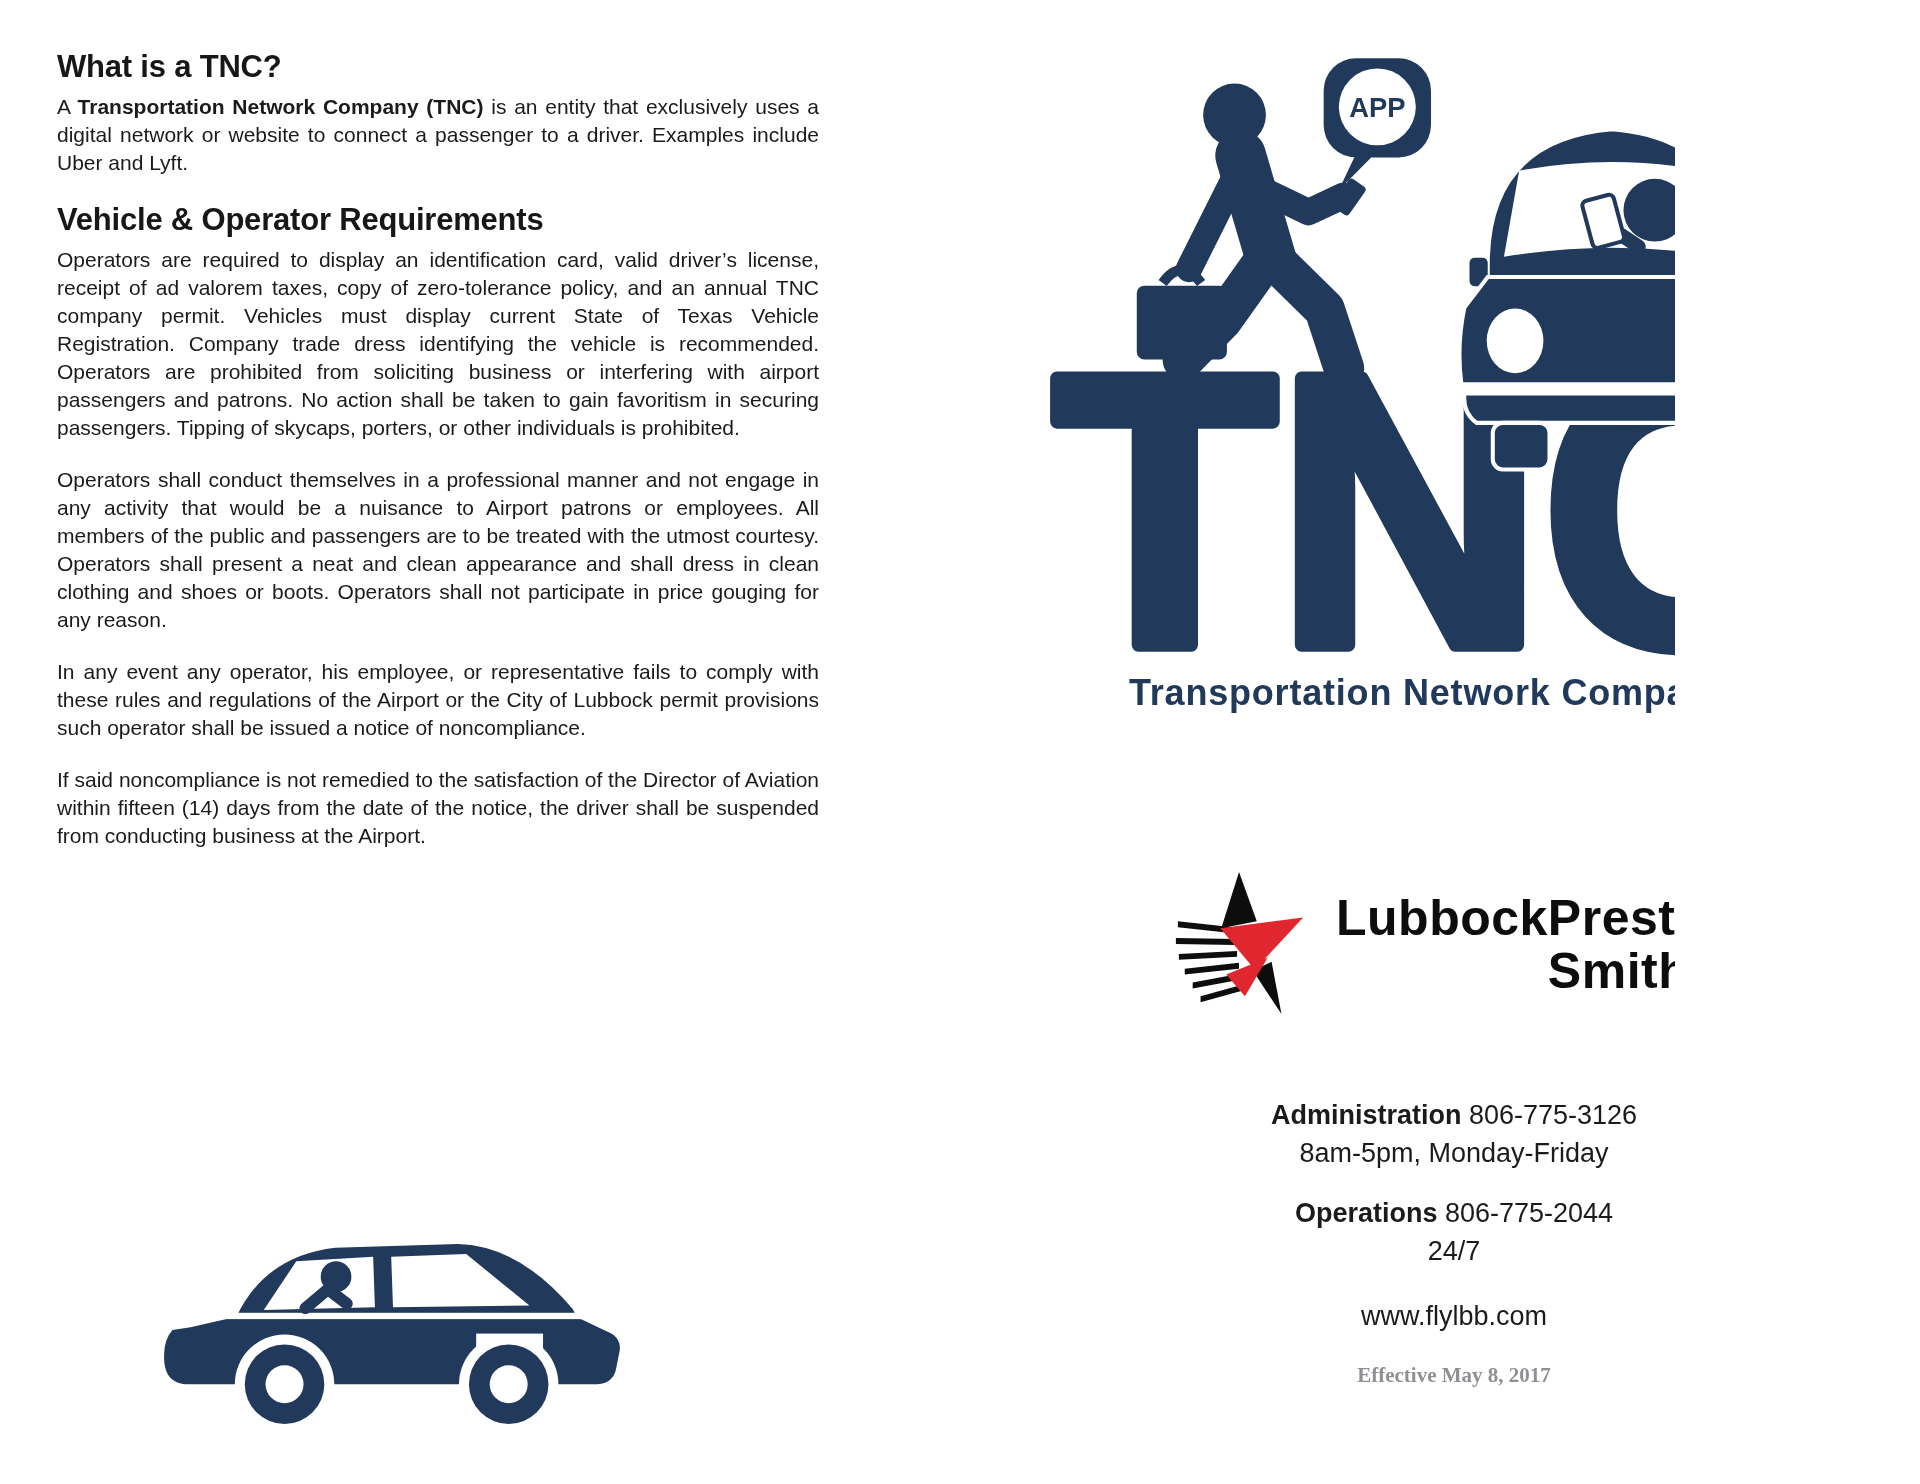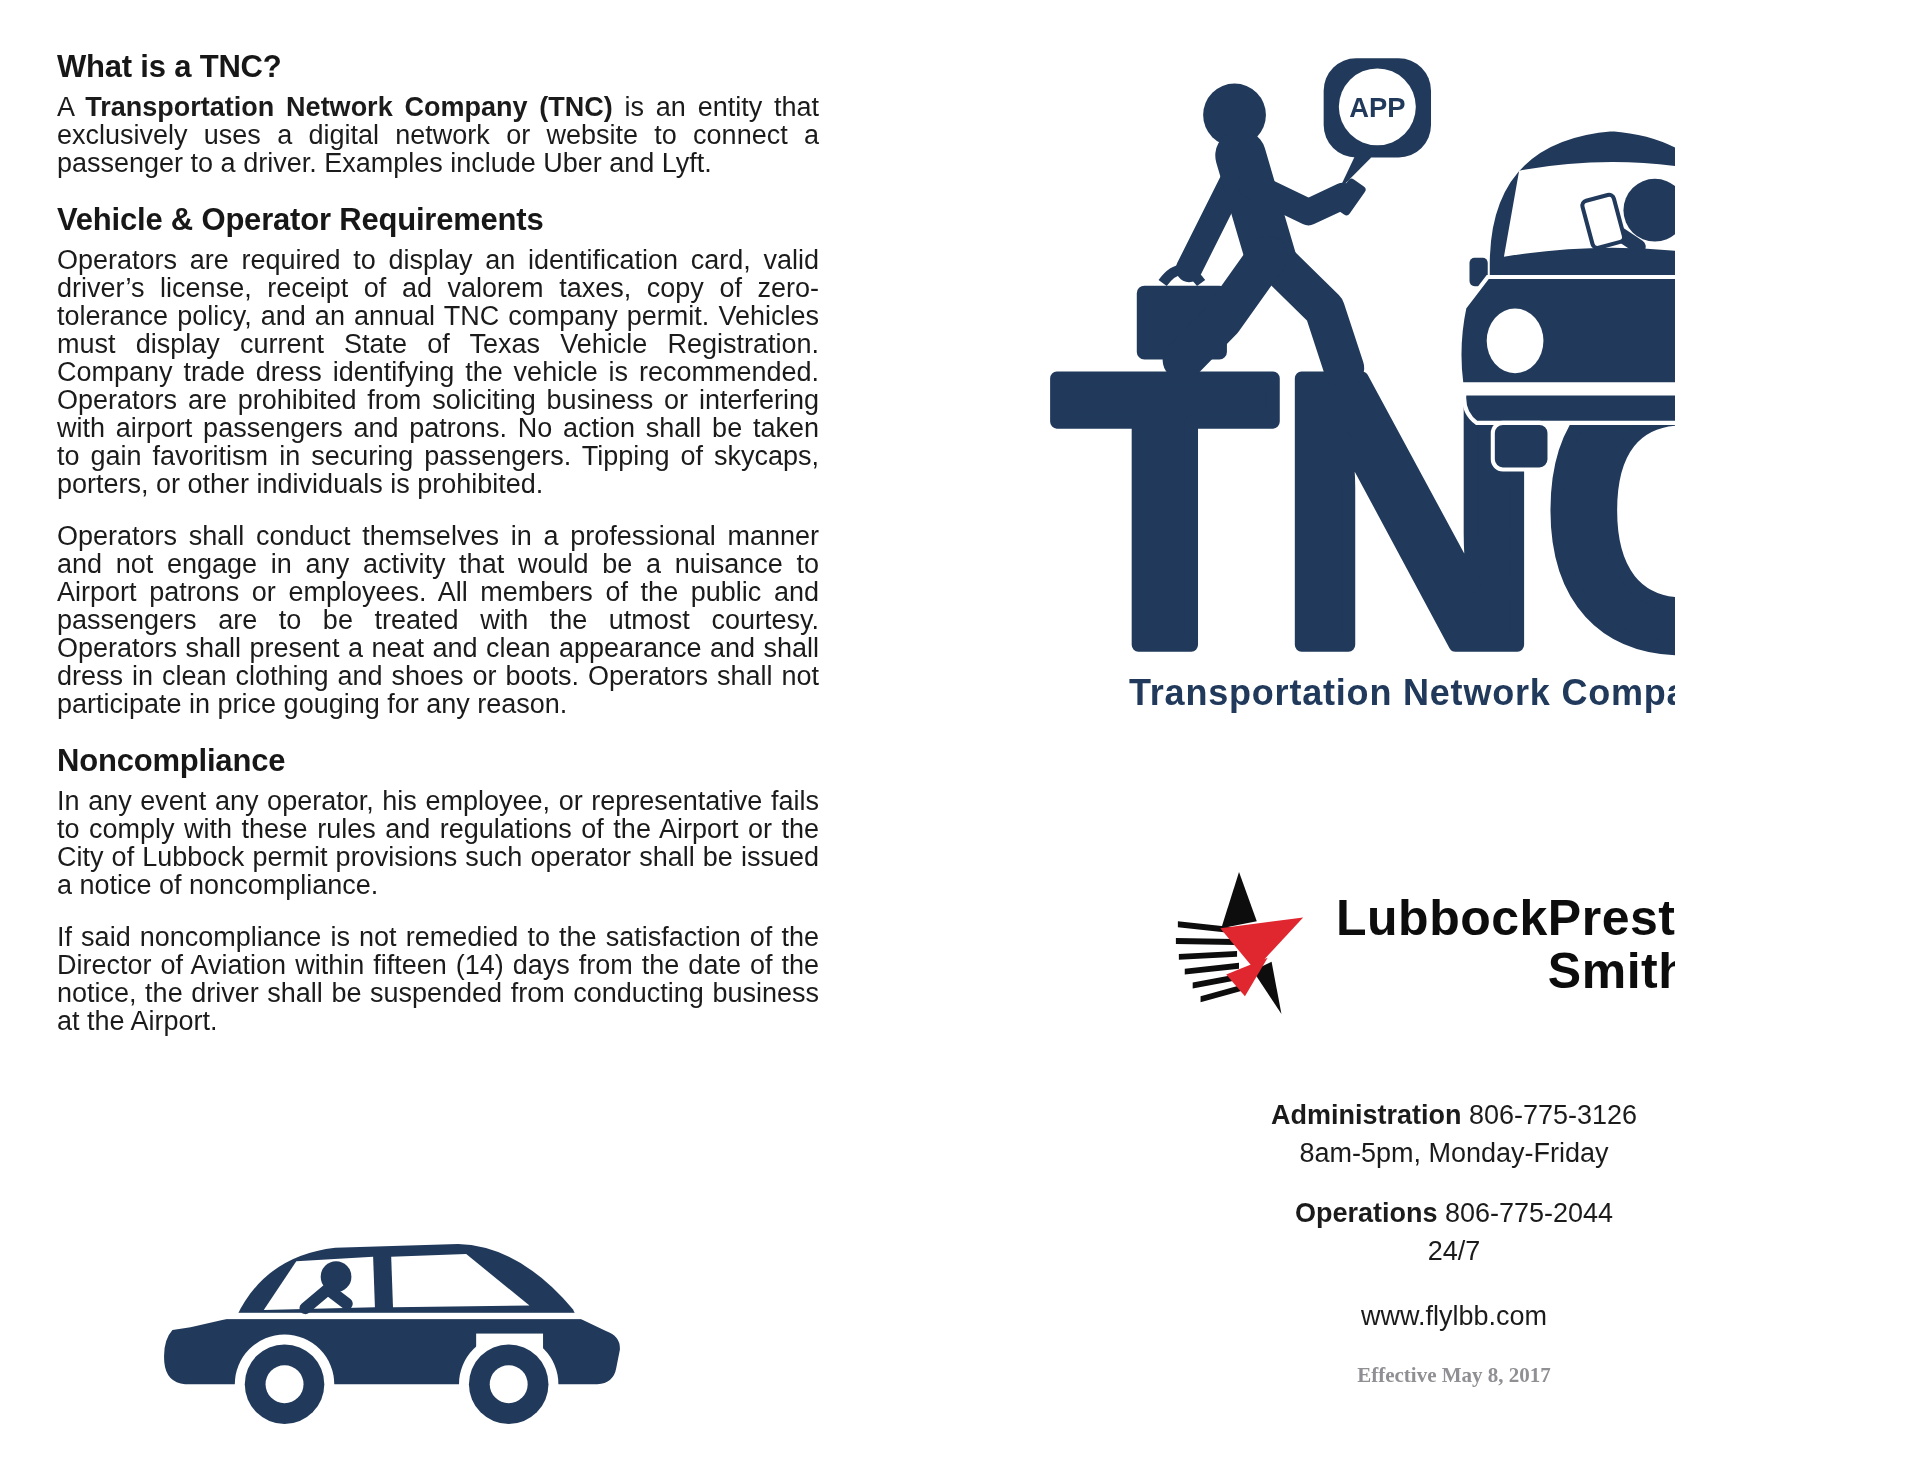--- a/index.html
+++ b/index.html
@@ -3,21 +3,21 @@
 <meta charset="utf-8">
 <style>
   html,body{margin:0;padding:0;background:#ffffff;}
   .page{position:relative;width:1675px;height:1484px;background:#ffffff;overflow:hidden;
         font-family:"Liberation Sans",sans-serif;color:#1a1a1a;}
 
   
   .col-left{position:absolute;left:57px;top:48px;width:762px;}
   .col-left h1{font-size:31px;line-height:38px;font-weight:bold;color:#171717;margin:0 0 7px 0;letter-spacing:-0.2px;}
   .col-left h2{font-size:31px;line-height:38px;font-weight:bold;color:#171717;margin:12px 0 7px 0;letter-spacing:-0.2px;}
-  .col-left p{font-size:27px;line-height:28px;margin:0 0 24px 0;text-align:justify;color:#1b1b1b;}
+  .col-left p{font-size:21px;line-height:28px;margin:0 0 24px 0;text-align:justify;color:#1b1b1b;}
   .col-left p strong{font-weight:bold;}
 
   .car-side{position:absolute;left:158px;top:1198px;width:470px;height:235px;}
 
   
   .tnc-illustration{position:absolute;left:1035px;top:40px;width:790px;height:628px;}
   .tnc-wordmark{position:absolute;left:1035px;top:672px;width:790px;text-align:center;
                 font-size:36px;font-weight:bold;color:#213a5b;letter-spacing:0.8px;}
 
   .airport-logo{position:absolute;left:1172px;top:872px;display:flex;align-items:center;gap:26px;}
@@ -40,21 +40,20 @@
 <div class="page">
 
   <div class="col-left">
     <h1>What is a TNC?</h1>
     <p><span>A </span><strong>Transportation Network Company (TNC)</strong><span> is an entity that exclusively uses a digital network or website to connect a passenger to a driver. Examples include Uber and Lyft.</span></p>
 
     <h2>Vehicle &amp; Operator Requirements</h2>
     <p>Operators are required to display an identification card, valid driver’s license, receipt of ad valorem taxes, copy of zero-tolerance policy, and an annual TNC company permit. Vehicles must display current State of Texas Vehicle Registration. Company trade dress identifying the vehicle is recommended. Operators are prohibited from soliciting business or interfering with airport passengers and patrons. No action shall be taken to gain favoritism in securing passengers. Tipping of skycaps, porters, or other individuals is prohibited.</p>
     <p>Operators shall conduct themselves in a professional manner and not engage in any activity that would be a nuisance to Airport patrons or employees. All members of the public and passengers are to be treated with the utmost courtesy. Operators shall present a neat and clean appearance and shall dress in clean clothing and shoes or boots. Operators shall not participate in price gouging for any reason.</p>
 
-    <h2>Noncompliance</h2>
     <p>In any event any operator, his employee, or representative fails to comply with these rules and regulations of the Airport or the City of Lubbock permit provisions such operator shall be issued a notice of noncompliance.</p>
     <p>If said noncompliance is not remedied to the satisfaction of the Director of Aviation within fifteen (14) days from the date of the notice, the driver shall be suspended from conducting business at the Airport.</p>
   </div>
 
   <svg class="car-side" viewBox="0 0 520 260" aria-hidden="true">
     <g fill="#213a5b">
 
       <path d="M16,146 Q5,158 7,182 Q9,204 30,206 L486,206 Q504,205 507,188 L511,168 Q512,153 495,147 L462,131 L88,131 L36,143 Z"></path>
 
       <path d="M86,133 Q118,64 196,55 L332,51 Q400,53 459,123 L464,133 Z"></path>

